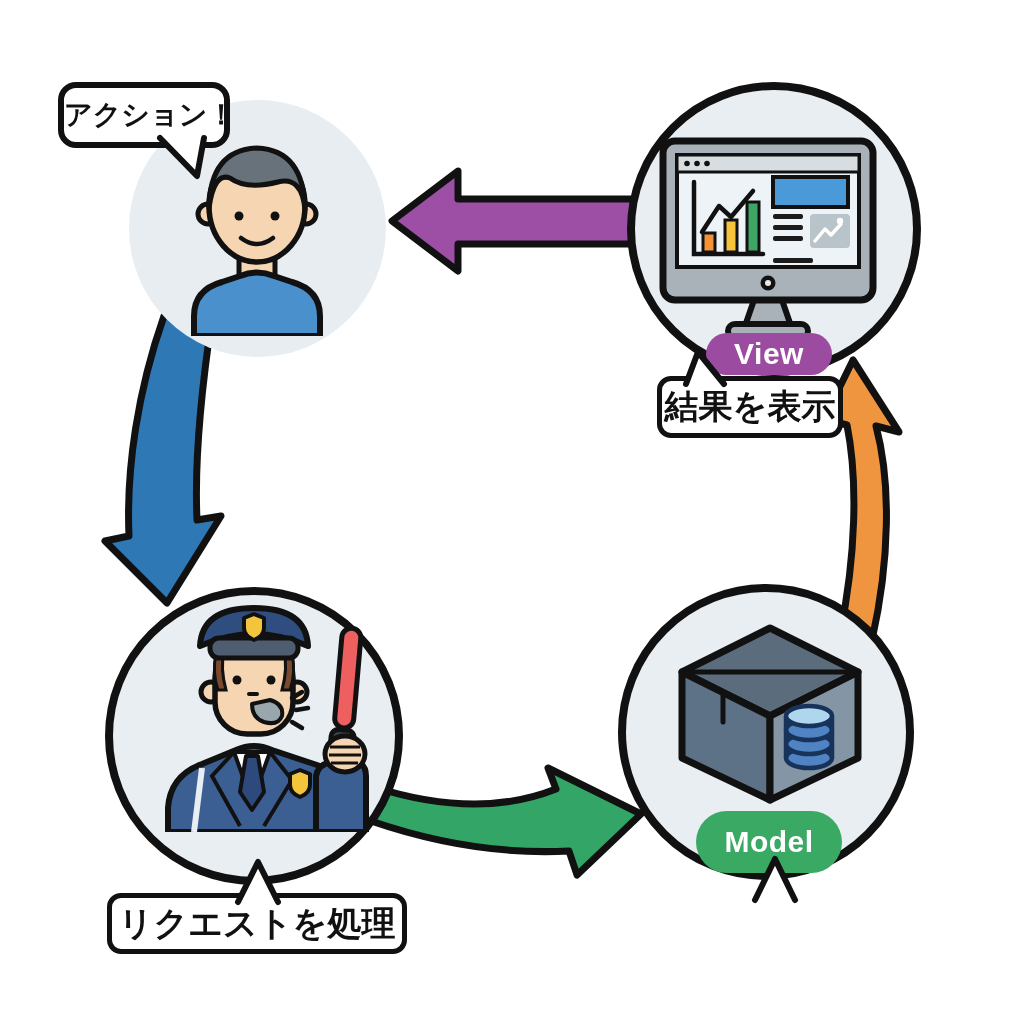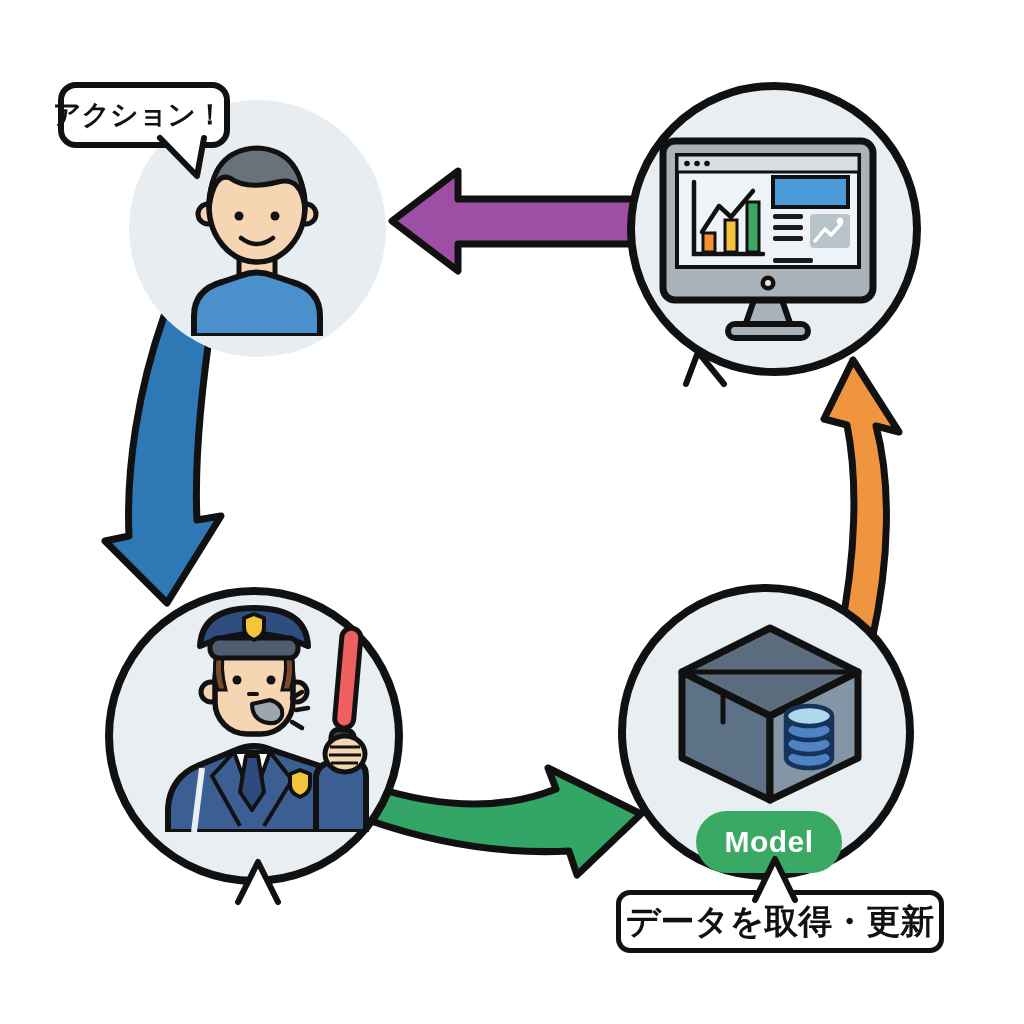--- a/index.html
+++ b/index.html
@@ -22,21 +22,21 @@
   }
   .badge-blue{background:#1c6ab1;}
   .badge-purple{background:#9b4ba0;}
   .badge-green{background:#3aa963;}
   .label-box{
     position:absolute;display:flex;align-items:center;justify-content:center;
     background:#fff;border:5px solid #111;border-radius:14px;box-sizing:border-box;
     color:#111;font-weight:bold;z-index:6;white-space:nowrap;
   }
   .speech-bubble{
-    position:absolute;display:flex;align-items:center;justify-content:flex-end;
+    position:absolute;display:flex;align-items:center;justify-content:flex-start;
     background:#fff;border:6px solid #111;border-radius:18px;box-sizing:border-box;
     color:#111;font-weight:bold;z-index:6;white-space:nowrap;
   }
   .icon-svg{position:absolute;z-index:4;}
   .arrows{z-index:1;}
   .circles-z{z-index:2;}
   .tails{z-index:7;}
 </style>
 </head>
 <body>
@@ -139,29 +139,35 @@
       <rect x="118" y="96" width="46" height="42" fill="#4f83c4"></rect>
       <ellipse cx="141" cy="138" rx="23" ry="10" fill="#4f83c4" stroke="#17335a" stroke-width="4.5"></ellipse>
       <ellipse cx="141" cy="124" rx="23" ry="10" fill="#4f83c4" stroke="#17335a" stroke-width="4.5"></ellipse>
       <ellipse cx="141" cy="110" rx="23" ry="10" fill="#4f83c4" stroke="#17335a" stroke-width="4.5"></ellipse>
       <line x1="118" y1="96" x2="118" y2="138" stroke="#17335a" stroke-width="4.5"></line>
       <line x1="164" y1="96" x2="164" y2="138" stroke="#17335a" stroke-width="4.5"></line>
       <ellipse cx="141" cy="96" rx="23" ry="10" fill="#aed6ec" stroke="#17335a" stroke-width="4.5"></ellipse>
     </g>
   </svg>
 
+  <div class="badge badge-purple" style="left:706px;top:333px;width:126px;height:42px;font-size:30px">
+    <span>View</span>
+  </div>
   <div class="badge badge-green" style="left:696px;top:811px;width:146px;height:62px;font-size:30px">
     <span>Model</span>
   </div>
 
   <div class="speech-bubble" style="left:58px;top:82px;width:172px;height:66px;font-size:28px">
     <span>アクション！</span>
   </div>
-  <div class="label-box" style="left:616px;top:890px;width:328px;height:63px;font-size:34px">
-    <span>データを取得・更新</span>
+  <div class="label-box" style="left:657px;top:376px;width:186px;height:62px;font-size:34px">
+    <span>結果を表示</span>
+  </div>
+  <div class="label-box" style="left:107px;top:893px;width:300px;height:61px;font-size:34px">
+    <span>リクエストを処理</span>
   </div>
 
   <svg class="layer tails" viewBox="0 0 1024 1024">
 
     <polygon points="160,138 204,138 197,176" fill="#fff"></polygon>
     <path d="M160,138 L197,176 L204,138" fill="none" stroke="#111" stroke-width="6" stroke-linecap="round" stroke-linejoin="round"></path>
 
     <polygon points="686,384 726,384 698,352" fill="#fff"></polygon>
     <path d="M686,384 L698,352 L724,384" fill="none" stroke="#111" stroke-width="6" stroke-linecap="round" stroke-linejoin="round"></path>
 

